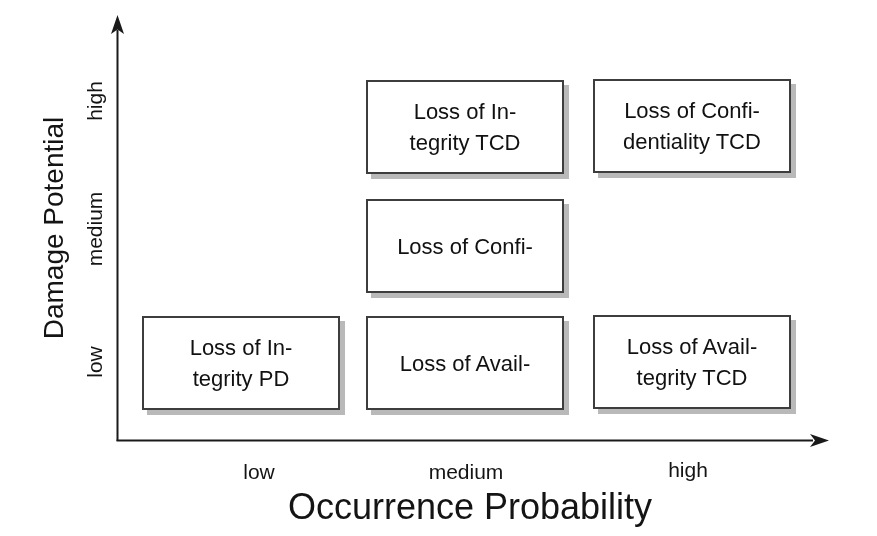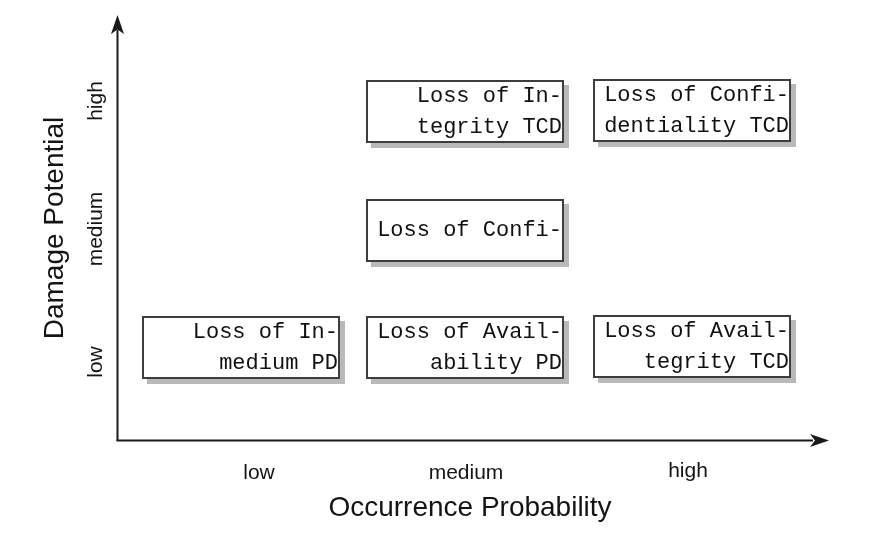--- a/index.html
+++ b/index.html
@@ -18,50 +18,49 @@
   }
   .axes-svg {
     position: absolute;
     left: 0;
     top: 0;
   }
   .node {
     position: absolute;
     box-sizing: border-box;
     width: 198px;
-    height: 63px;
+    height: 94px;
     background: #ffffff;
     border: 2px solid #3d3d3d;
     box-shadow: 5px 5px 0 #b9b9b9;
     display: flex;
     flex-direction: column;
-    align-items: flex-end;
+    align-items: center;
     justify-content: center;
     text-align: center;
     font-size: 22px;
     line-height: 31px;
     color: #111111;
-    font-family: Liberation Mono, monospace;
   }
   .xtick {
     position: absolute;
     transform: translate(-50%, -50%);
     font-size: 21px;
     white-space: nowrap;
   }
   .ytick {
     position: absolute;
     transform: translate(-50%, -50%) rotate(-90deg);
     font-size: 21px;
     white-space: nowrap;
   }
   .xlabel {
     position: absolute;
     transform: translate(-50%, -50%);
-    font-size: 28px;
+    font-size: 36px;
     white-space: nowrap;
   }
   .ylabel {
     position: absolute;
     transform: translate(-50%, -50%) rotate(-90deg);
     font-size: 28px;
     white-space: nowrap;
   }
 </style>
 </head>
@@ -95,26 +94,25 @@
     <span>Loss of Confi-</span>
     <span>dentiality TCD</span>
   </div>
 
   <div class="node" style="left:366px; top:199px;">
     <span>Loss of Confi-</span>
   </div>
 
   <div class="node" style="left:142px; top:316px;">
     <span>Loss of In-</span>
-    <span>medium PD</span>
+    <span>tegrity PD</span>
   </div>
 
   <div class="node" style="left:366px; top:316px;">
     <span>Loss of Avail-</span>
-    <span>ability PD</span>
   </div>
 
   <div class="node" style="left:593px; top:315px;">
     <span>Loss of Avail-</span>
     <span>tegrity TCD</span>
   </div>
 
 </div>
 
 </body></html>

